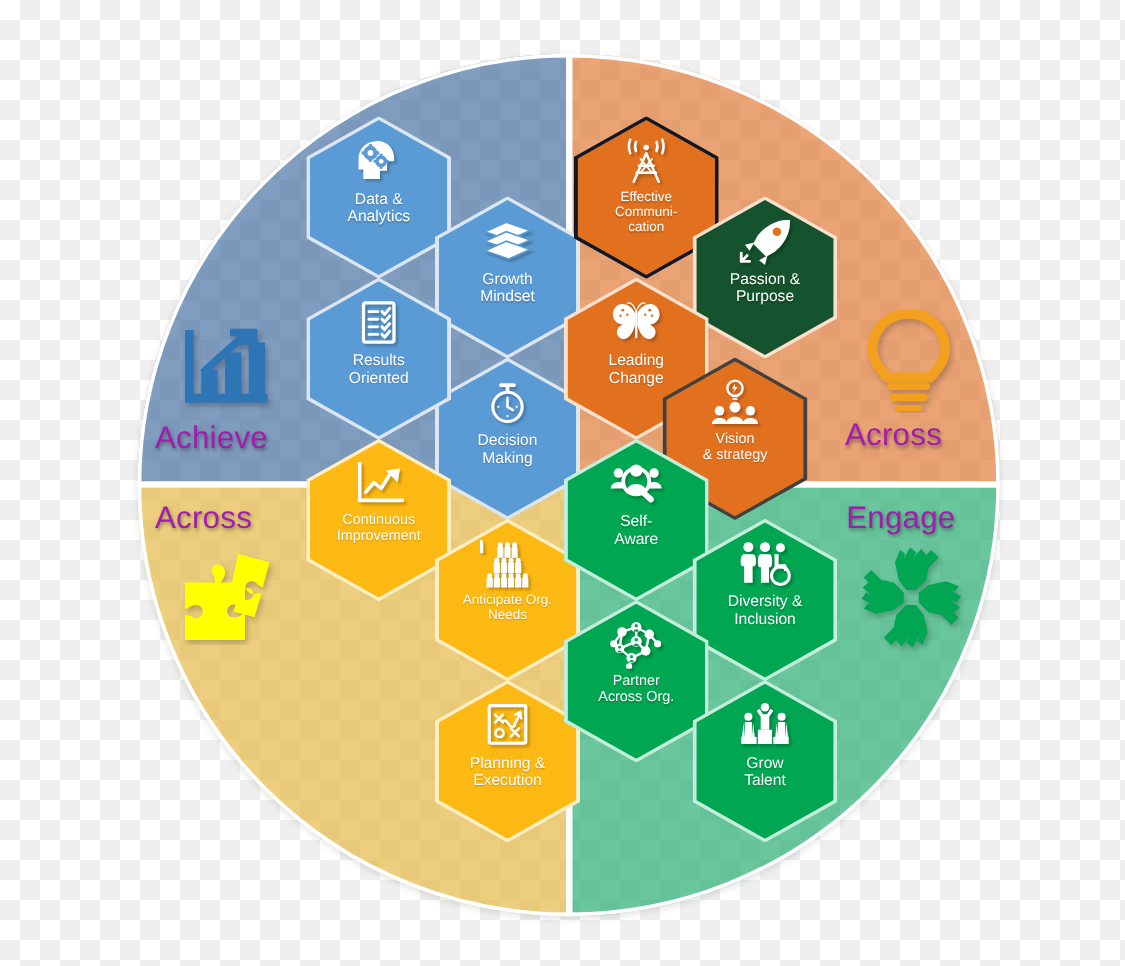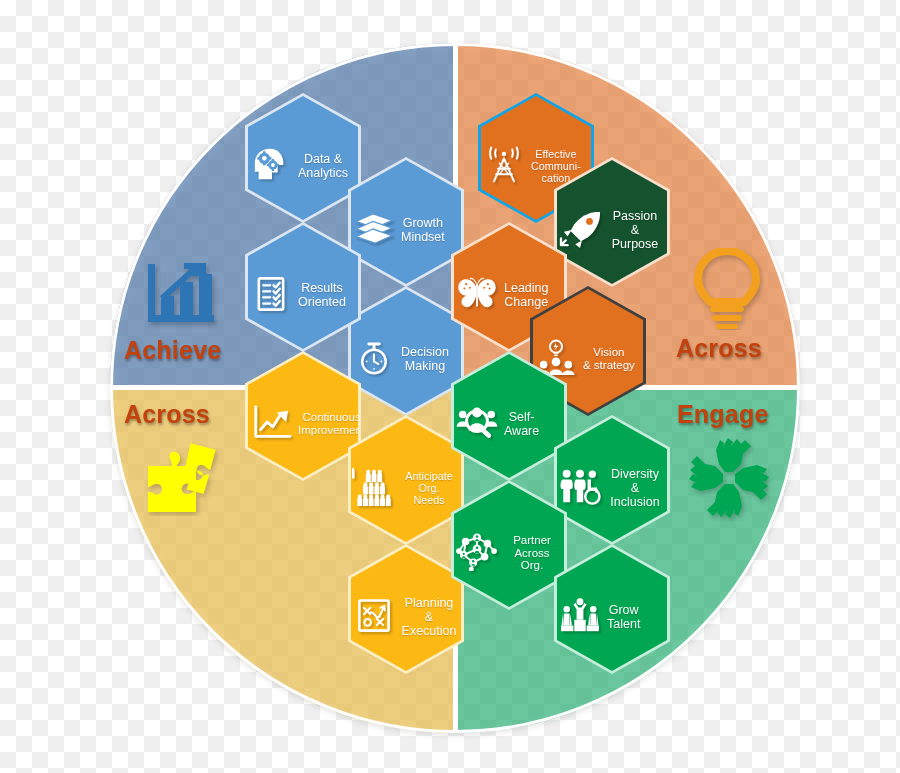--- a/index.html
+++ b/index.html
@@ -50,23 +50,23 @@
     background: #ffffff;
     z-index: 3;
   }
   #seam-v { left: 453px; top: 43px;  width: 5px;  height: 690px; }
   #seam-h { left: 110px; top: 385px; width: 690px; height: 5px; }
 
   
   .quad-label {
     position: absolute;
     z-index: 6;
-    color: #c2410c;
+    color: #a21caf;
     font-size: 25px;
-    font-weight: 700;
+    font-weight: 400;
     letter-spacing: .2px;
     text-shadow: 1px 2px 3px rgba(0,0,0,.38);
     white-space: nowrap;
   }
   .quad-icon { position: absolute; z-index: 5; }
 
   #label-achieve { left: 124px; top: 336px; }
   #label-inspire { left: 676px; top: 334px; }
   #label-execute { left: 124px; top: 400px; }
   #label-engage  { left: 677px; top: 400px; }
@@ -88,21 +88,21 @@
     justify-content: flex-start;
     padding-top: 16px;
     filter: drop-shadow(2px 3px 2px rgba(0,0,0,.30));
   }
   .hex-inner {
     position: absolute;
     left: 3px; top: 3px;
     width: 110px; height: 124px;
     clip-path: polygon(50% 0%, 100% 25%, 100% 75%, 50% 100%, 0% 75%, 0% 25%);
     display: flex;
-    flex-direction: row;
+    flex-direction: column;
     align-items: center;
     justify-content: flex-start;
     padding-top: 13px;
   }
   .hex-ico {
     width: 46px; height: 40px;
     display: flex; align-items: center; justify-content: center;
     filter: drop-shadow(2px 2px 1px rgba(0,0,0,.22));
     flex: none;
   }
@@ -283,21 +283,21 @@
             <polyline points="26,24 28.5,26.5 33,21"></polyline>
                 <polyline points="26,31 28.5,33.5 33,28"></polyline>
           </g>
         </g>
           </svg>
       </div>
       <div class="hex-label">Results<br>Oriented</div>
     </div>
   </div>
 
-  <div class="hex" style="left:478px; top:93px; background:#0ea5e9">
+  <div class="hex" style="left:459px; top:93px; background:#0f172a">
     <div class="hex-inner" style="background:#e2711f">
       <div class="hex-ico">
         <svg viewBox="0 0 46 40" width="42" height="38">
             <g fill="none" stroke="#fff" stroke-width="2.2" stroke-linecap="round">
           <path d="M14 11 A11 11 0 0 1 14 3"></path>
               <path d="M9 13 A16 16 0 0 1 9 1"></path>
           <path d="M32 11 A11 11 0 0 0 32 3"></path>
               <path d="M37 13 A16 16 0 0 0 37 1"></path>
           <circle cx="23" cy="8" r="2.4" fill="#fff" stroke="none"></circle>
           <path d="M23 13 L12 38 M23 13 L34 38"></path>

